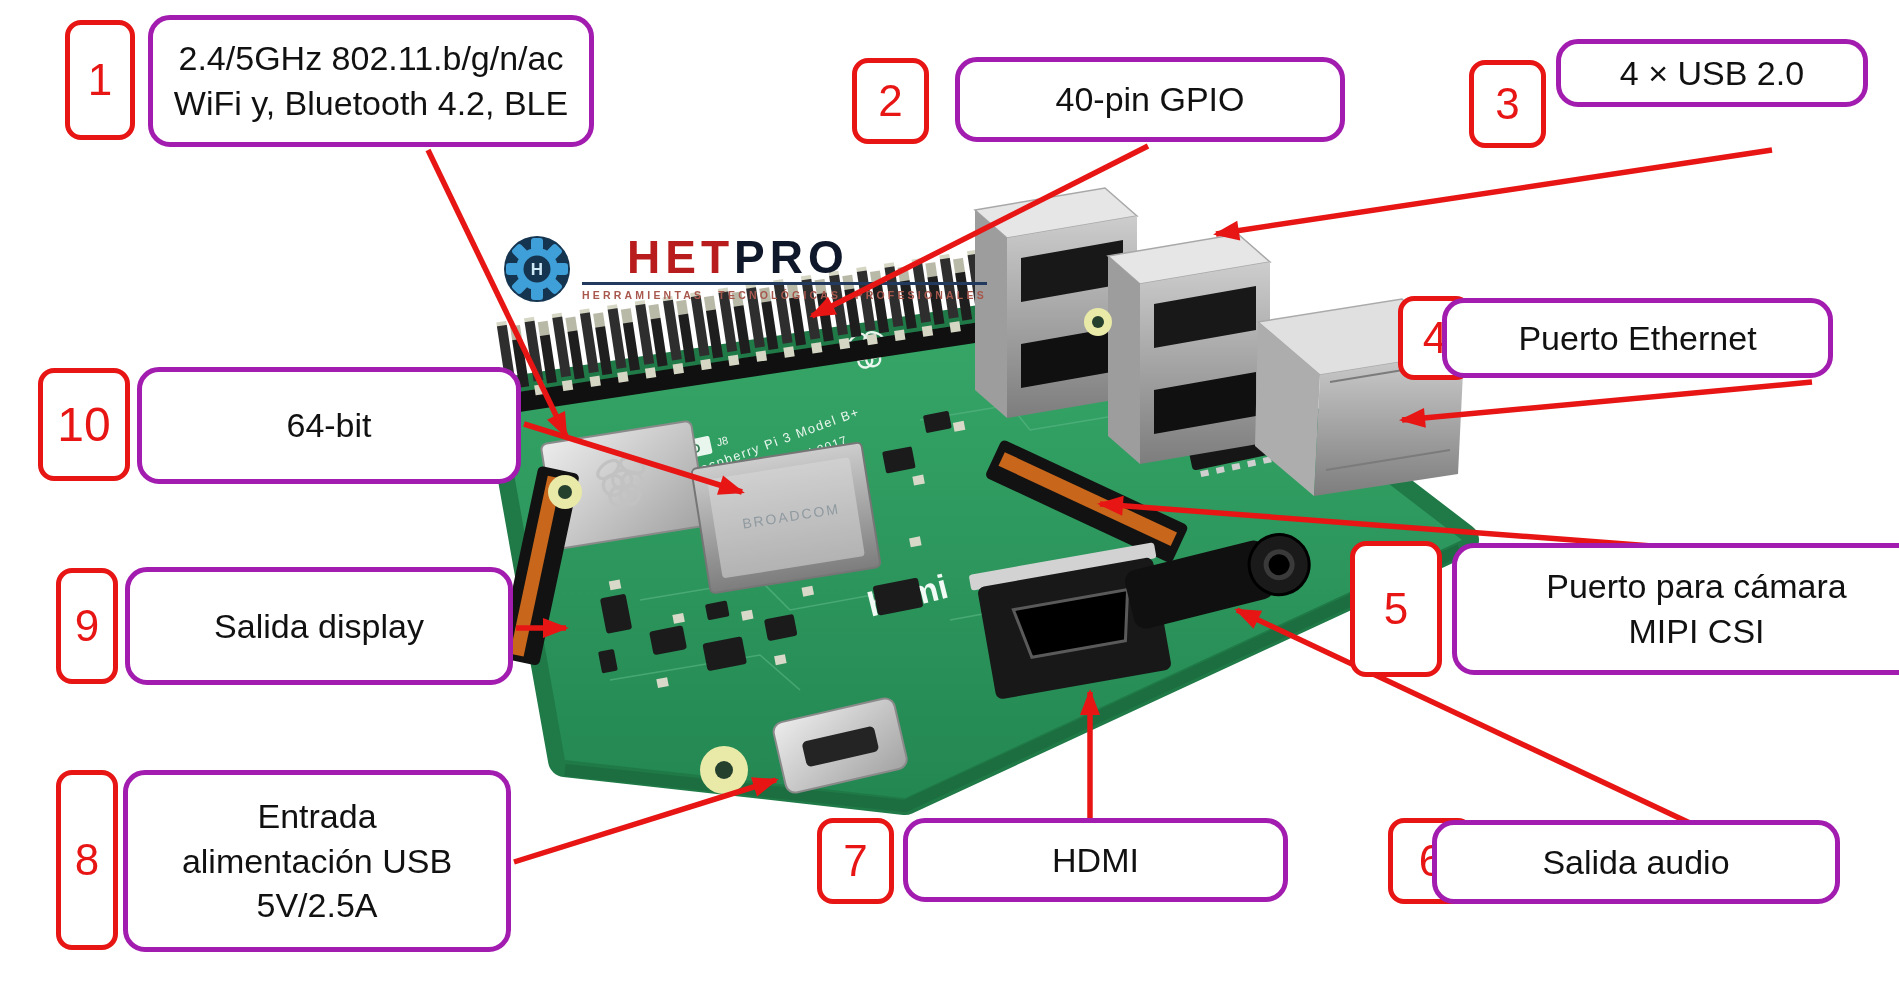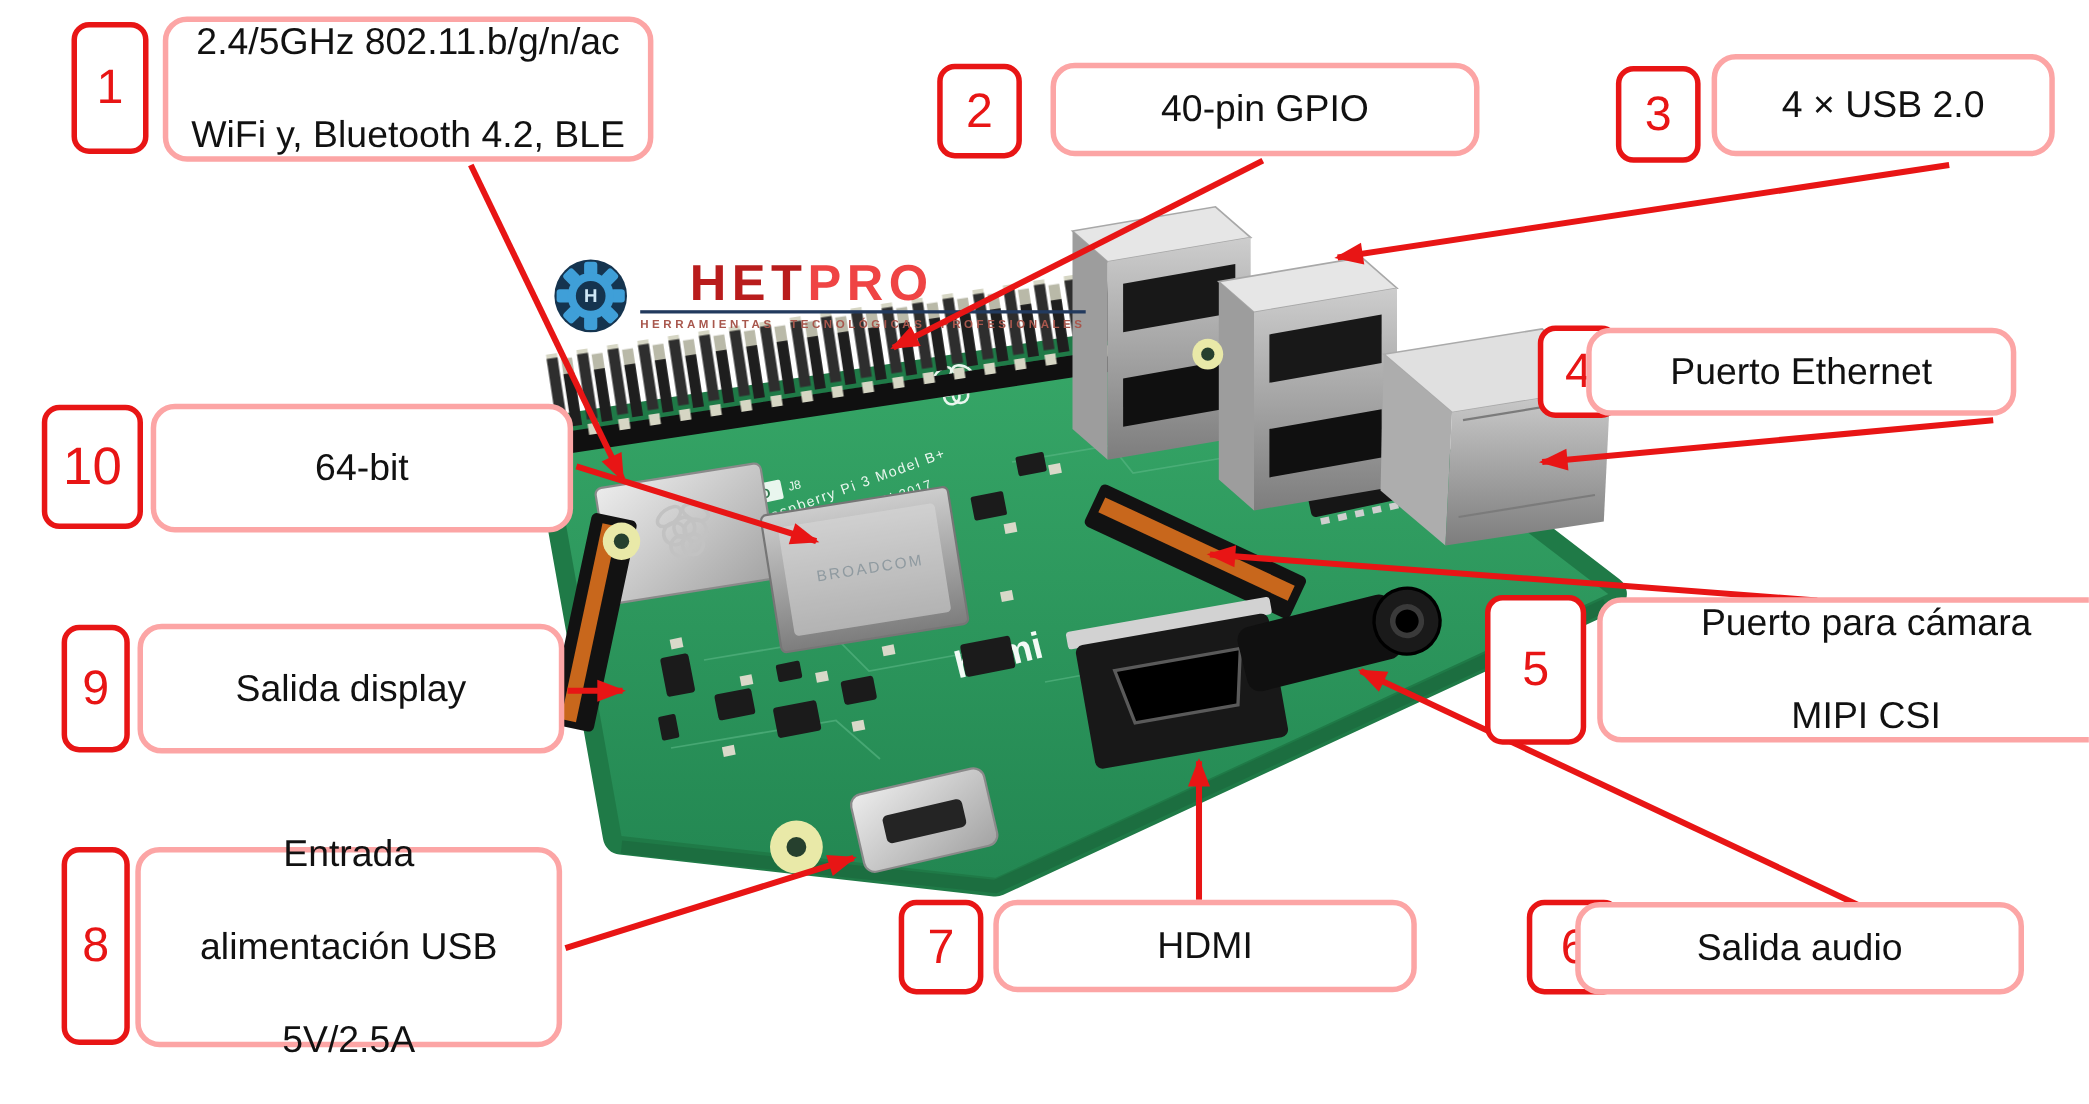--- a/index.html
+++ b/index.html
@@ -1,34 +1,34 @@
 <!DOCTYPE html>
 <html><head>
 <meta charset="utf-8">
 <style>
   html,body{margin:0;padding:0;background:#ffffff;}
   #canvas{position:relative;width:1899px;height:1004px;background:#ffffff;overflow:hidden;
           font-family:"Liberation Sans", sans-serif;}
   .num-box{position:absolute;box-sizing:border-box;border:5px solid #e81515;border-radius:16px;
            background:#ffffff;color:#e81515;display:flex;align-items:center;justify-content:center;
            font-size:44px;z-index:30;}
-  .label-box{position:absolute;box-sizing:border-box;border:5px solid #fca5a5;border-radius:22px;
+  .label-box{position:absolute;box-sizing:border-box;border:5px solid #a21caf;border-radius:22px;
              background:#ffffff;color:#111111;display:flex;flex-direction:column;align-items:center;
              justify-content:center;font-size:34px;line-height:1.32;text-align:center;z-index:30;
-             padding:2px 10px;gap:40px;}
+             padding:2px 10px;}
   .label-box .line{display:block;white-space:nowrap;}
   #arrow-layer{position:absolute;left:0;top:0;z-index:20;pointer-events:none;}
   #board-layer{position:absolute;left:0;top:0;z-index:10;}
   
   #logo{position:absolute;left:502px;top:234px;display:flex;align-items:flex-start;z-index:15;}
   #logo .wordmark-wrap{margin-left:10px;display:flex;flex-direction:column;}
   #logo .wordmark{font-size:46px;font-weight:bold;letter-spacing:5px;line-height:1.0;
                   border-bottom:3px solid #223a5e;padding-bottom:2px;}
   #logo .het{color:#b91c1c;margin-left:45px;}
-  #logo .pro{color:#ef4444;}
+  #logo .pro{color:#0f172a;}
   #logo .tagline{margin-top:4px;font-size:10.5px;letter-spacing:3.2px;word-spacing:8px;
                  color:#a8574d;font-weight:bold;white-space:nowrap;}
 </style>
 </head>
 <body>
 
 <div id="canvas">
 
   <svg id="board-layer" width="1899" height="1004" viewBox="0 0 1899 1004">
     <defs>
@@ -271,21 +271,21 @@
     <span class="line">2.4/5GHz 802.11.b/g/n/ac</span>
     <span class="line">WiFi y, Bluetooth 4.2, BLE</span>
   </div>
 
   <div class="num-box" style="left:852px;top:58px;width:77px;height:86px;">2</div>
   <div class="label-box" style="left:955px;top:57px;width:390px;height:85px;">
     <span class="line">40-pin GPIO</span>
   </div>
 
   <div class="num-box" style="left:1469px;top:60px;width:77px;height:88px;">3</div>
-  <div class="label-box" style="left:1556px;top:49px;width:312px;height:93px;align-items:center;">
+  <div class="label-box" style="left:1556px;top:39px;width:312px;height:68px;align-items:center;">
     <span class="line">4 × USB 2.0</span>
   </div>
 
   <div class="num-box" style="left:1398px;top:296px;width:74px;height:84px;">4</div>
   <div class="label-box" style="left:1442px;top:298px;width:391px;height:80px;">
     <span class="line">Puerto Ethernet</span>
   </div>
 
   <div class="num-box" style="left:1350px;top:541px;width:92px;height:136px;">5</div>
   <div class="label-box" style="left:1452px;top:543px;width:489px;height:132px;">

